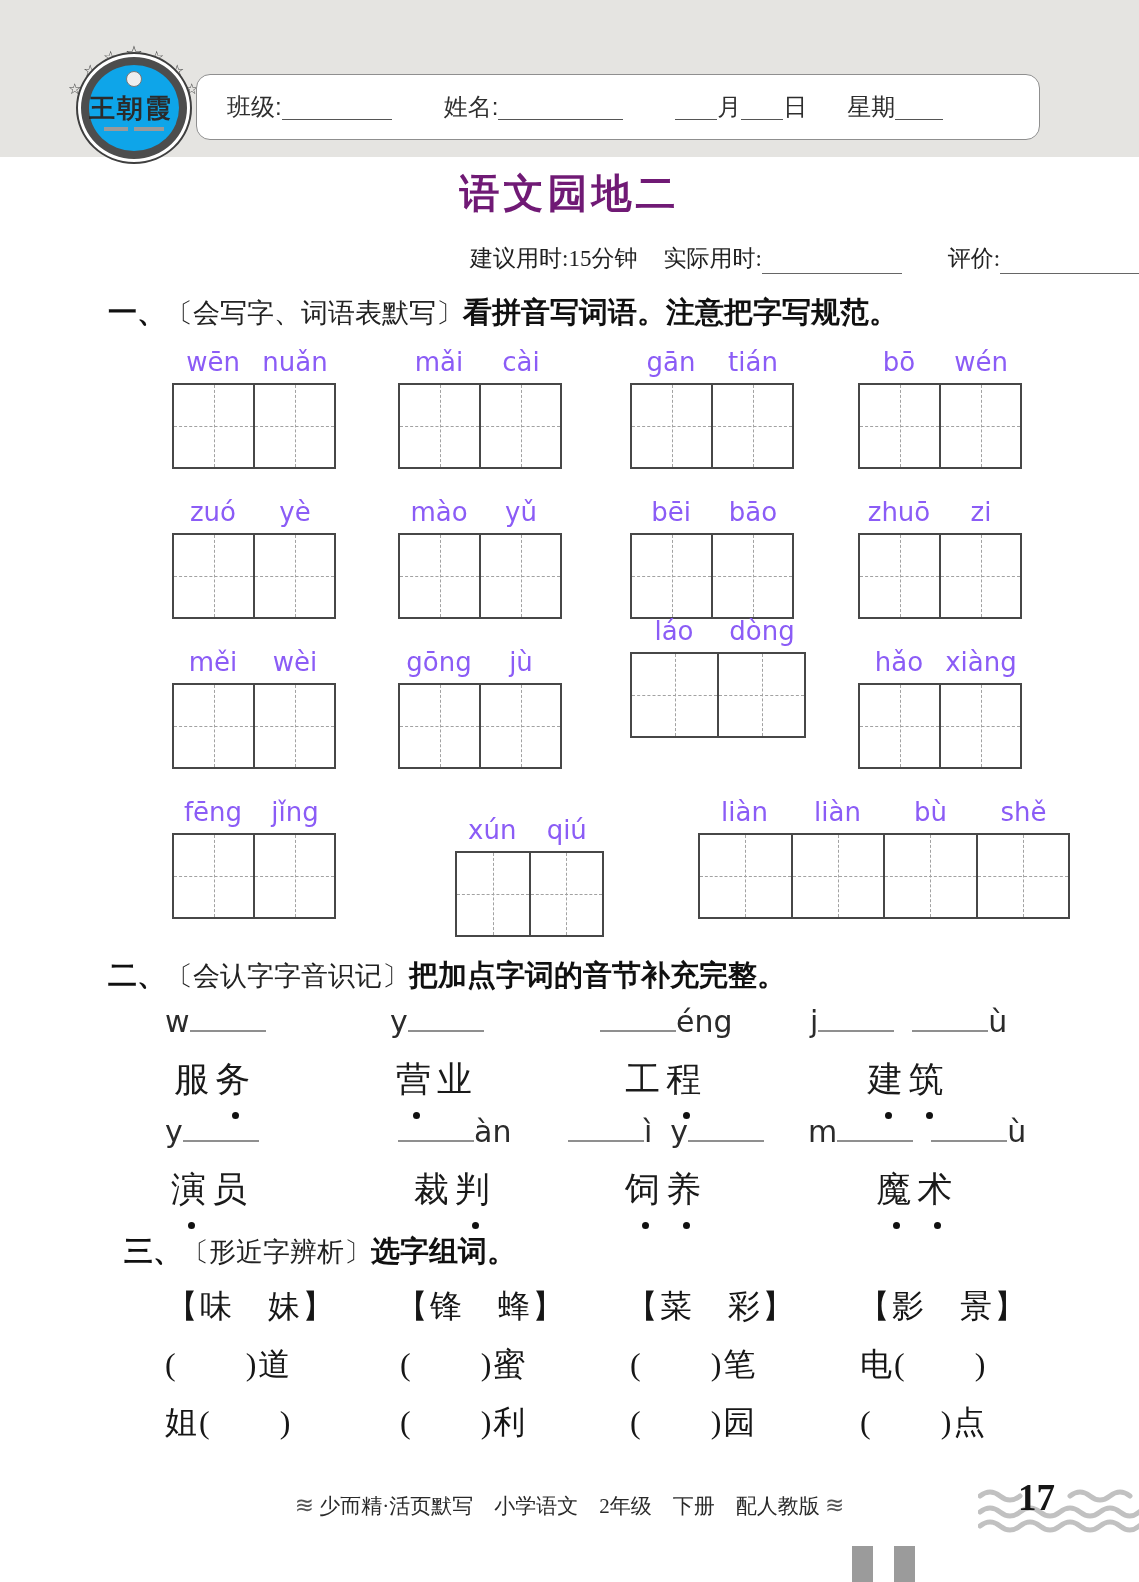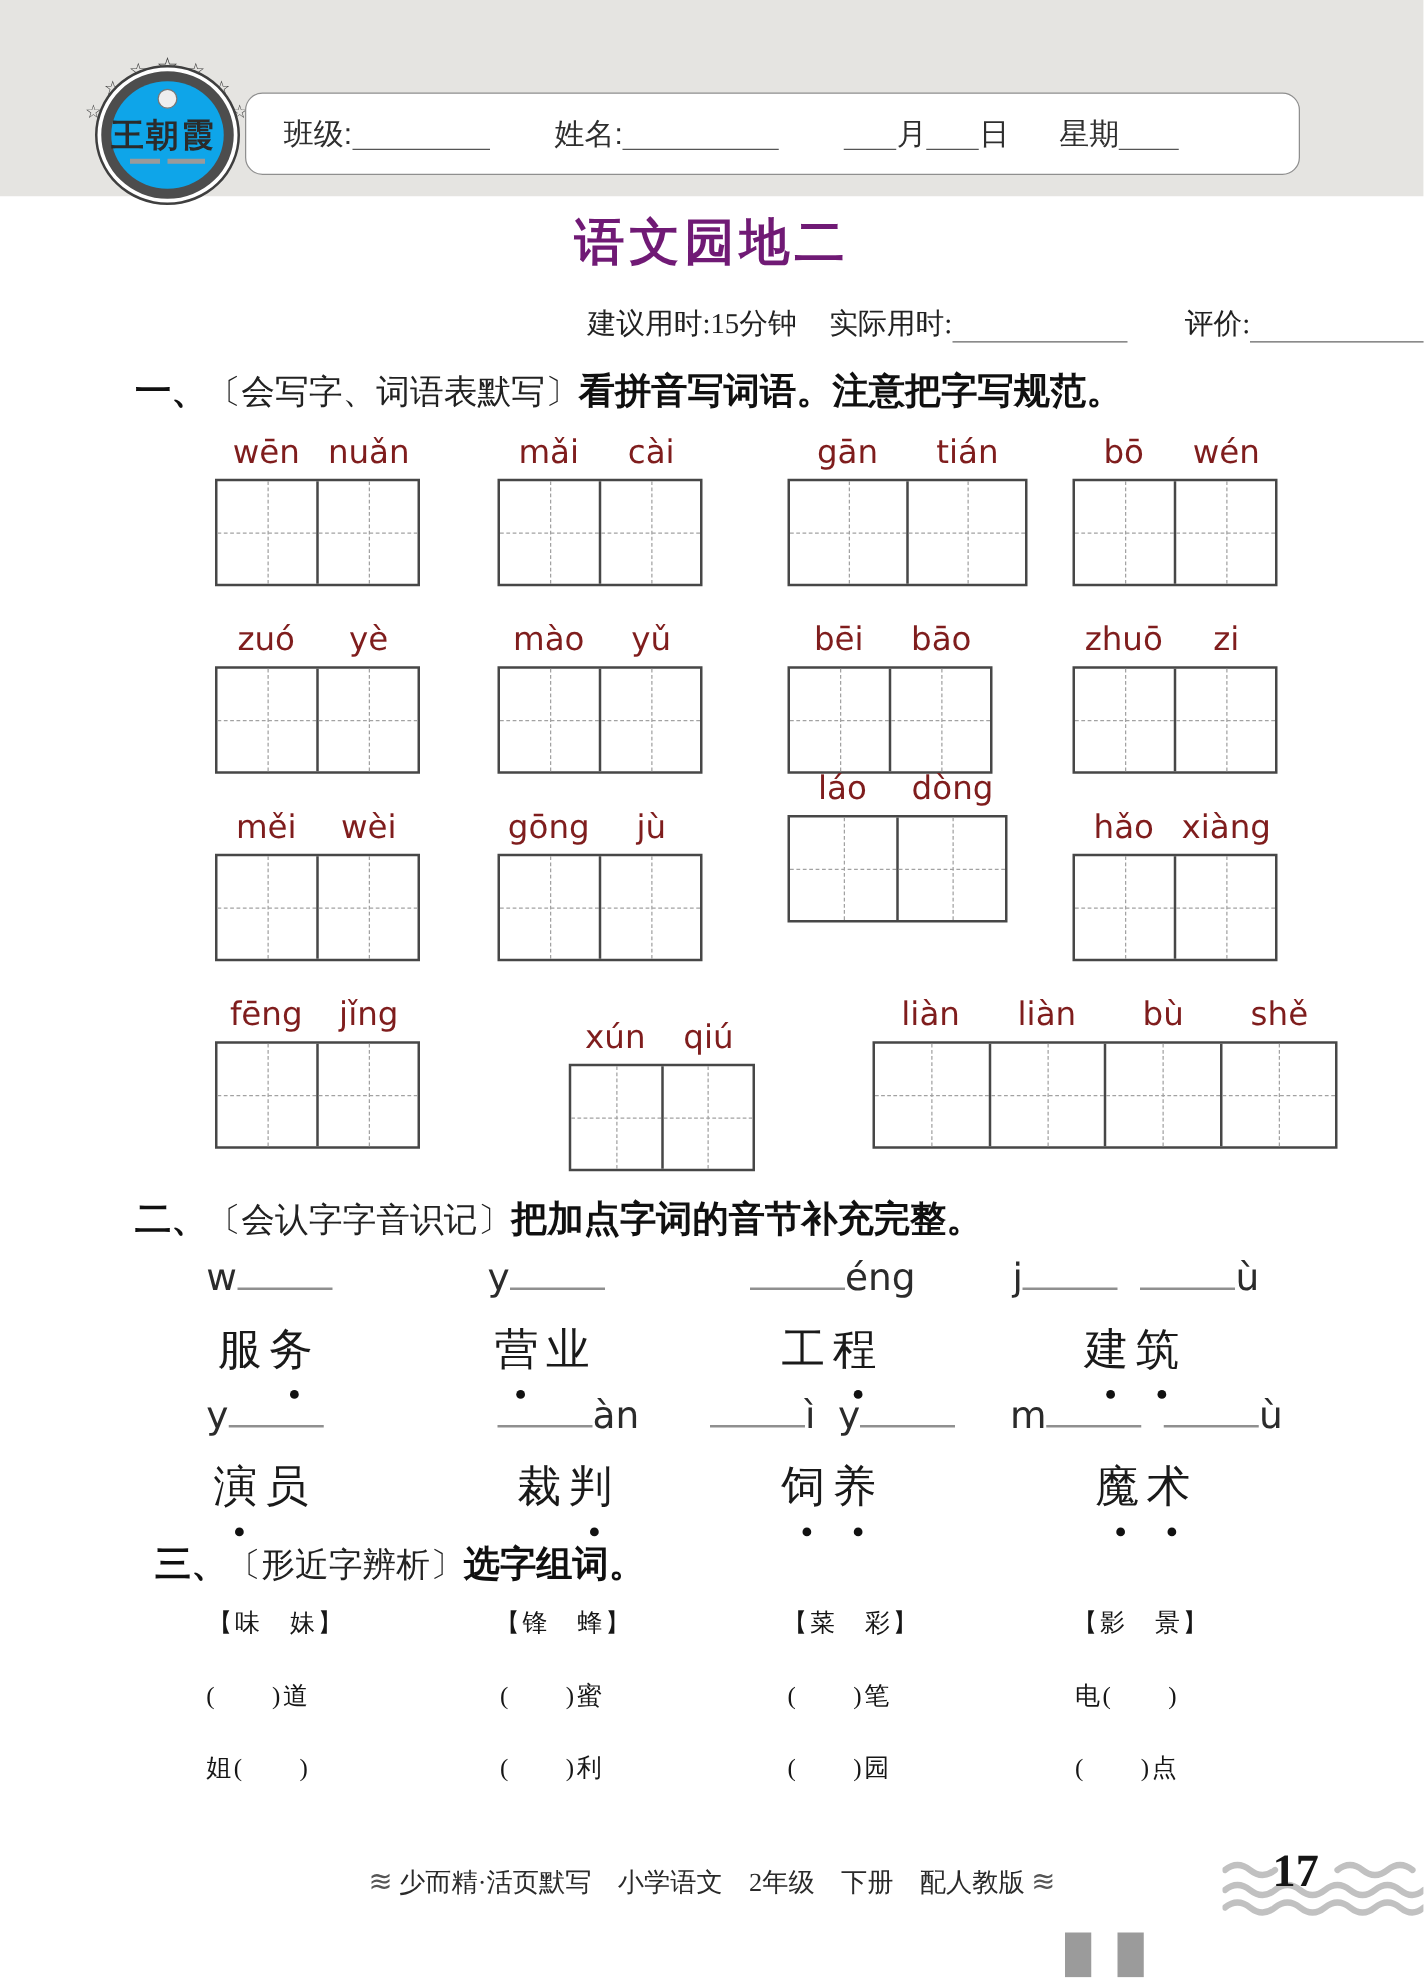--- a/index.html
+++ b/index.html
@@ -52,40 +52,40 @@
 
   
   .sec-head { position:absolute; left:108px; white-space:nowrap; }
   .sec-num, .sec-instr { font-family:"Liberation Sans", sans-serif; font-weight:bold; font-size:29px; color:#101010; }
   .sec-tag { font-family:"Liberation Serif", serif; font-size:27px; color:#222; }
   #sec1-head{top:293px;} #sec2-head{top:956px;} #sec3-head{top:1232px;margin-left:16px;}
 
   
   .pgroup { position:absolute; }
   .pline { display:flex; margin-bottom:6px; font-family:"DejaVu Sans", sans-serif;
-    font-size:26px; color:#7f1d1d; white-space:nowrap; }
+    font-size:26px; color:#8b5cf6; white-space:nowrap; }
   .pline span { flex:1; text-align:center; }
   .wgrid { display:flex; border:2px solid #474747; height:86px; background:#fff; }
   .cell { flex:1; position:relative; border-left:2px solid #474747; }
   .cell.first { border-left:none; }
   .cell::before { content:""; position:absolute; left:50%; top:0; bottom:0; border-left:1.5px dashed #a2a2a2; }
   .cell::after  { content:""; position:absolute; top:50%; left:0; right:0; border-top:1.5px dashed #a2a2a2; }
 
   
   .p2col { position:absolute; white-space:nowrap; }
   .p2pin { font-family:"DejaVu Sans", sans-serif; font-size:30px; color:#2b2b2b; height:46px; }
   .p2blank { display:inline-block; width:76px; border-bottom:2px solid #8f8f8f; height:30px; vertical-align:baseline; }
   .p2gap { display:inline-block; width:18px; }
   .p2word { text-align:center; margin-top:8px; font-size:35px; color:#1a1a1a; letter-spacing:6px; }
   .wchar { position:relative; display:inline-block; }
   .wchar.dotted::after { content:""; position:absolute; left:42%; bottom:-16px;
     width:7px; height:7px; border-radius:50%; background:#111; }
 
   
-  .s3item { position:absolute; font-size:20px; color:#161616; white-space:pre; letter-spacing:2px;text-align:right; }
+  .s3item { position:absolute; font-size:32px; color:#161616; white-space:pre; letter-spacing:2px;text-align:right; }
 
   
   .footer { position:absolute; left:0; top:1492px; width:1139px; text-align:center;
     font-size:21px; color:#2a2a2a; white-space:nowrap; }
   .footer .wave-glyph { font-family:"DejaVu Sans", sans-serif; color:#555; font-size:23px; }
   .pageno-waves { position:absolute; left:978px; top:1488px; }
   .pageno { position:absolute; left:1018px; top:1476px; font-family:"Liberation Serif", serif;
     font-weight:bold; font-size:37px; color:#161616; }
   .corner-bar { position:absolute; top:1546px; width:21px; height:36px; background:#9b9b9b; }
   .cb1{left:852px;} .cb2{left:894px;}
@@ -163,21 +163,21 @@
       <div class="pgroup" style="left: 398px; top: 347px; width: 164px;">
         <div class="pline">
           <span>mǎi</span>
           <span>cài</span>
         </div>
         <div class="wgrid">
           <div class="cell first"></div>
           <div class="cell"></div>
         </div>
       </div>
-      <div class="pgroup" style="left: 630px; top: 347px; width: 192px;">
+      <div class="pgroup" style="left: 630px; top: 347px; width: 164px;">
         <div class="pline">
           <span>gān</span>
           <span>tián</span>
         </div>
         <div class="wgrid">
           <div class="cell first"></div>
           <div class="cell"></div>
         </div>
       </div>
       <div class="pgroup" style="left: 858px; top: 347px; width: 164px;">

